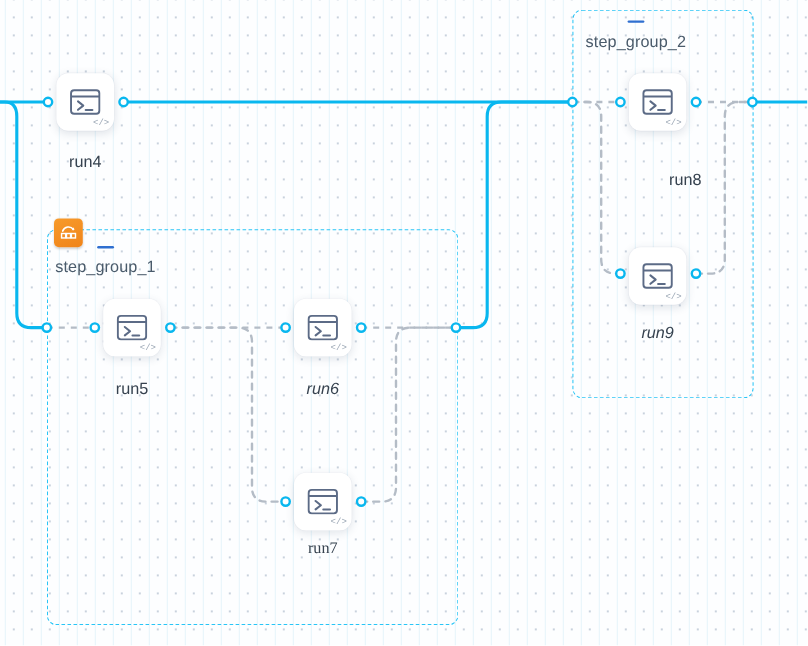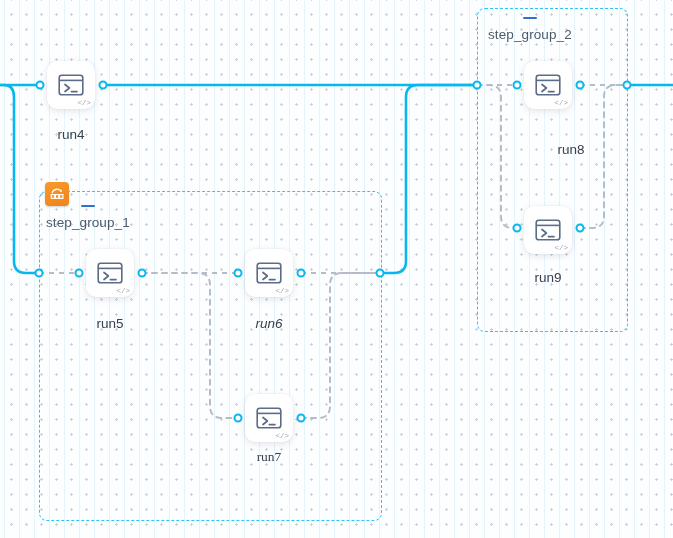--- a/index.html
+++ b/index.html
@@ -225,21 +225,21 @@
 
   <div class="node" style="left:524px; top:206px;">
     <svg class="term-icon" width="26" height="22" viewBox="0 0 26 22" aria-hidden="true">
       <rect x="1.2" y="1.2" width="23.6" height="19.6" rx="2.6" fill="none" stroke="#5c6b86" stroke-width="1.6"></rect>
       <line x1="1.2" y1="6.4" x2="24.8" y2="6.4" stroke="#5c6b86" stroke-width="1.6"></line>
       <path d="M7 10.5 L11.4 14 L7 17.5" fill="none" stroke="#5c6b86" stroke-width="1.7" stroke-linecap="round" stroke-linejoin="round"></path>
       <line x1="13.4" y1="17.6" x2="19" y2="17.6" stroke="#5c6b86" stroke-width="1.7" stroke-linecap="round"></line>
     </svg>
     <span class="code-badge">&lt;/&gt;</span>
   </div>
-  <div class="node-label" style="left:548px; top:270px;">run9</div>
+  <div class="node-label" style="left:548px; top:270px;font-style:italic;">run9</div>
 
   <div class="port" style="left:40px;  top:85px;"></div>
   <div class="port" style="left:103px; top:85px;"></div>
 
   <div class="port" style="left:39px;  top:273px;"></div>
   <div class="port" style="left:79px;  top:273px;"></div>
   <div class="port" style="left:142px; top:273px;"></div>
   <div class="port" style="left:238px; top:273px;"></div>
   <div class="port" style="left:301px; top:273px;"></div>
   <div class="port" style="left:380px; top:273px;"></div>

